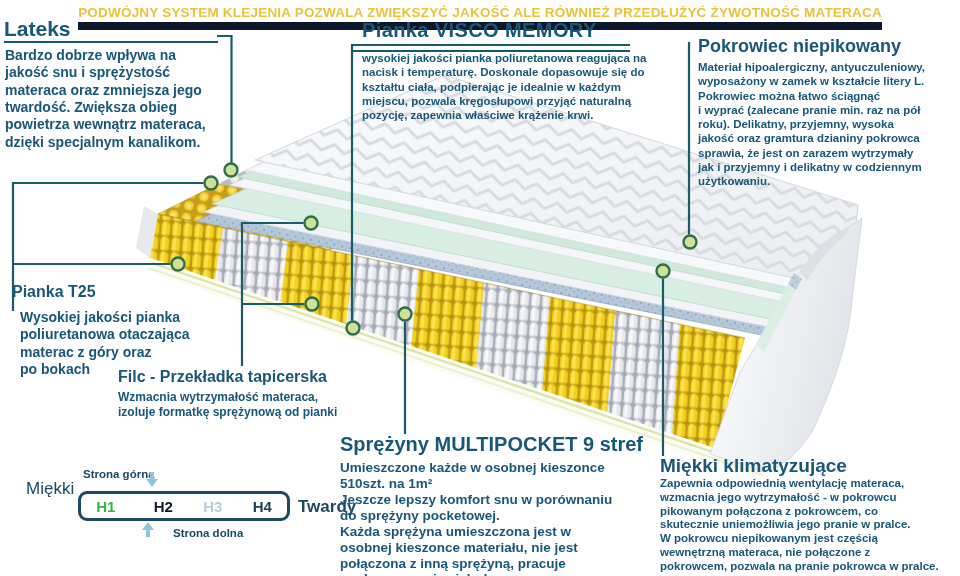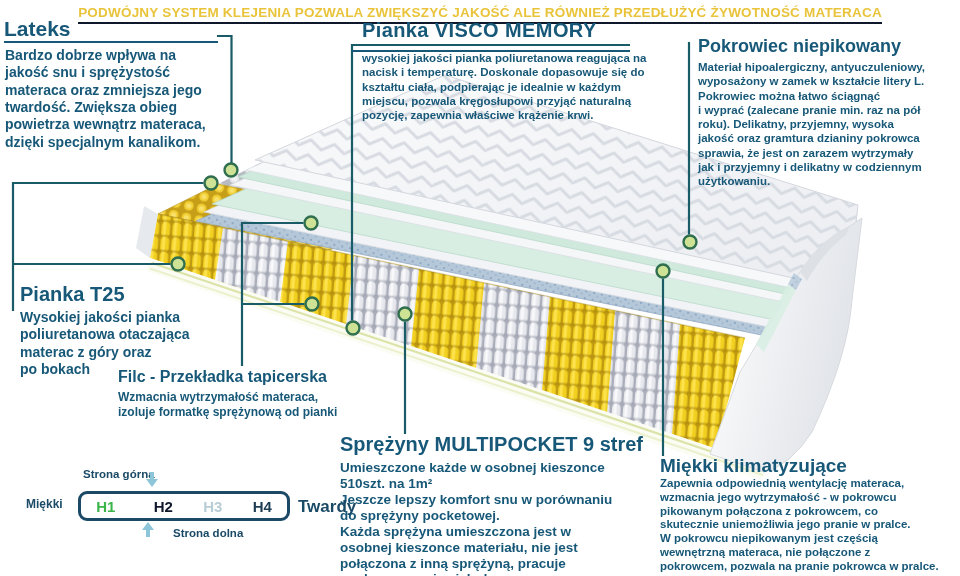--- a/index.html
+++ b/index.html
@@ -6,40 +6,40 @@
   .canvas{
     position:relative;width:960px;height:576px;background:#ffffff;overflow:hidden;
     font-family:"Liberation Sans", sans-serif;
   }
   .illu{position:absolute;left:0;top:0;}
   .title{
     position:absolute;left:0;top:3px;width:960px;text-align:center;
   }
   .title span{
     display:inline-block;color:#e9c43b;font-weight:bold;font-size:13.5px;
-    letter-spacing:.2px;border-bottom:2px solid #0f172a;padding-bottom:2px;
+    letter-spacing:.2px;border-bottom:8px solid #0f172a;padding-bottom:2px;
   }
   .hd{position:absolute;color:#175878;font-weight:bold;white-space:nowrap;}
   .bd{position:absolute;color:#175878;font-weight:bold;white-space:pre-line;line-height:1.24;}
   .hd-lateks{left:4px;top:17px;font-size:21px;width:214px;border-bottom:2.5px solid #175878;padding-bottom:0;}
   .bd-lateks{left:5px;top:47px;width:245px;font-size:14px;}
   .hd-visco{left:352px;top:19px;font-size:20px;letter-spacing:.4px;width:268px;padding-left:10px;border-bottom:2.5px solid #175878;padding-bottom:8px;}
   .bd-visco{left:362px;top:51px;width:330px;font-size:11.5px;}
   .hd-pokrowiec{left:698px;top:36px;font-size:18px;}
   .bd-pokrowiec{left:698px;top:60px;width:262px;font-size:11.5px;}
-  .hd-t25{left:20px;top:283px;font-size:20px;}
+  .hd-t25{left:12px;top:283px;font-size:16px;}
   .bd-t25{left:20px;top:309px;width:220px;font-size:14px;}
   .hd-filc{left:118px;top:368px;font-size:16px;}
   .bd-filc{left:118px;top:390px;width:260px;font-size:12px;}
   .hd-sprezyny{left:340px;top:433px;font-size:20px;}
   .bd-sprezyny{left:340px;top:460px;width:330px;font-size:13.5px;line-height:1.18;}
   .hd-wlokno{left:660px;top:455px;font-size:19px;}
   .bd-wlokno{left:660px;top:477px;width:300px;font-size:11.5px;line-height:1.2;}
   
-  .lbl-soft{position:absolute;left:26px;top:497px;font-size:12px;color:#1a4a66;font-weight:bold;}
+  .lbl-soft{position:absolute;left:26px;top:479px;font-size:17px;color:#1a4a66;font-weight:normal;}
   .lbl-hard{position:absolute;left:298px;top:497px;font-size:17px;color:#1a4a66;font-weight:bold;}
   .levels{
     position:absolute;left:78px;top:491px;width:206px;height:24px;
     border:3px solid #1c4966;border-radius:9px;background:#fff;
     display:flex;align-items:center;justify-content:space-around;
   }
   .levels span{font-size:15px;font-weight:bold;}
   .strona-top{position:absolute;left:83px;top:468px;font-size:11.5px;color:#1a4a66;font-weight:bold;}
   .strona-bottom{position:absolute;left:173px;top:527px;font-size:11.5px;color:#1a4a66;font-weight:bold;}
   .arrow{position:absolute;width:14px;}

